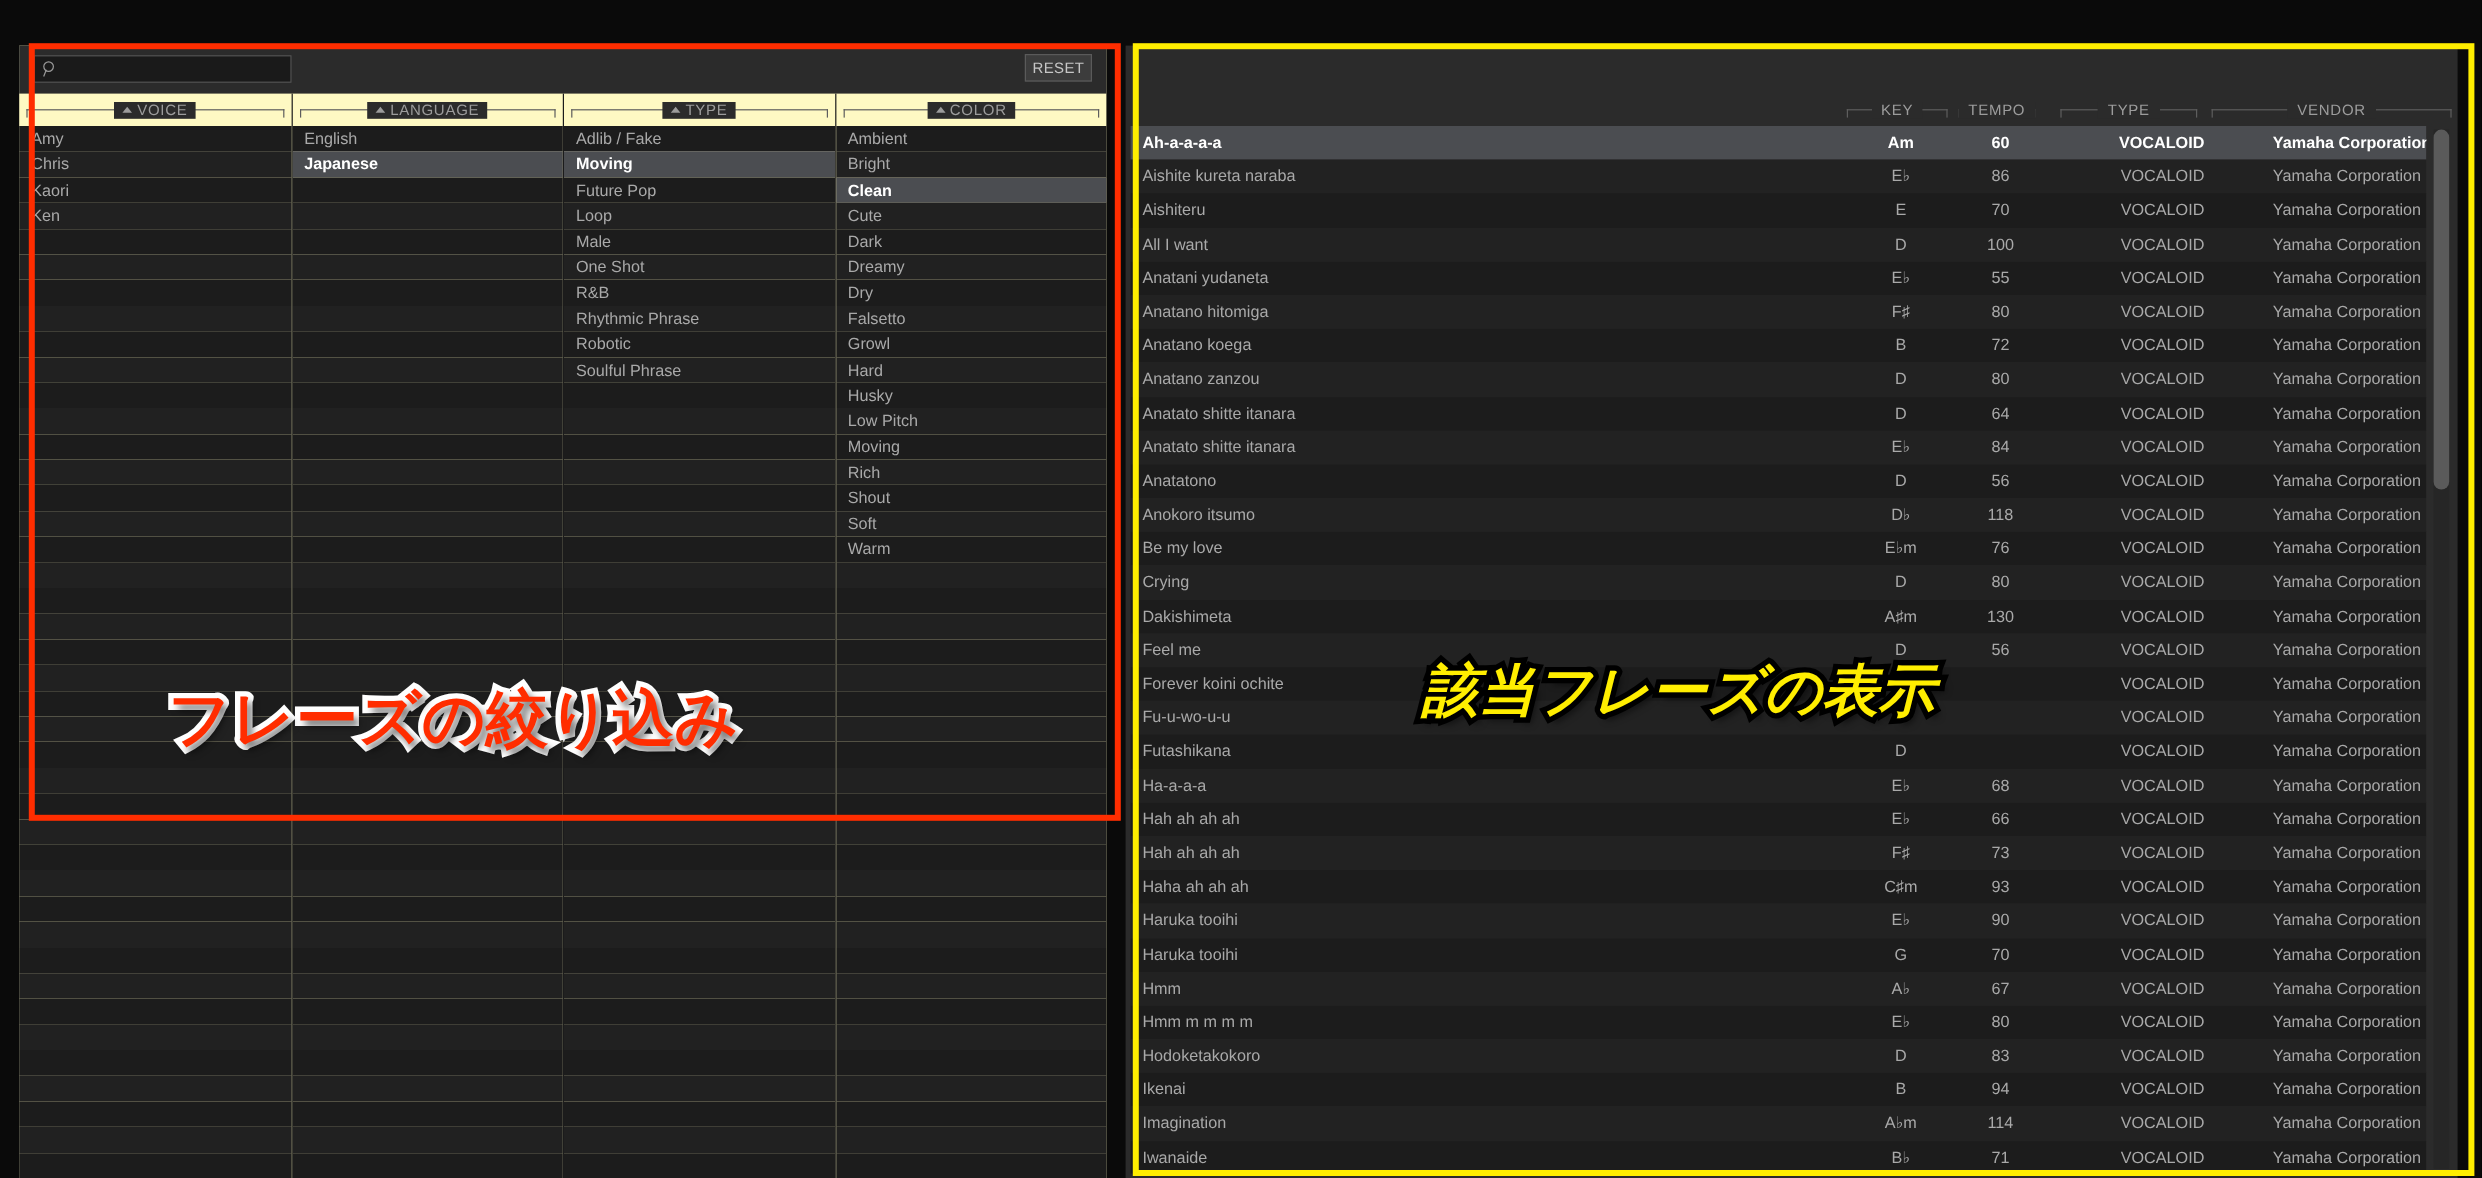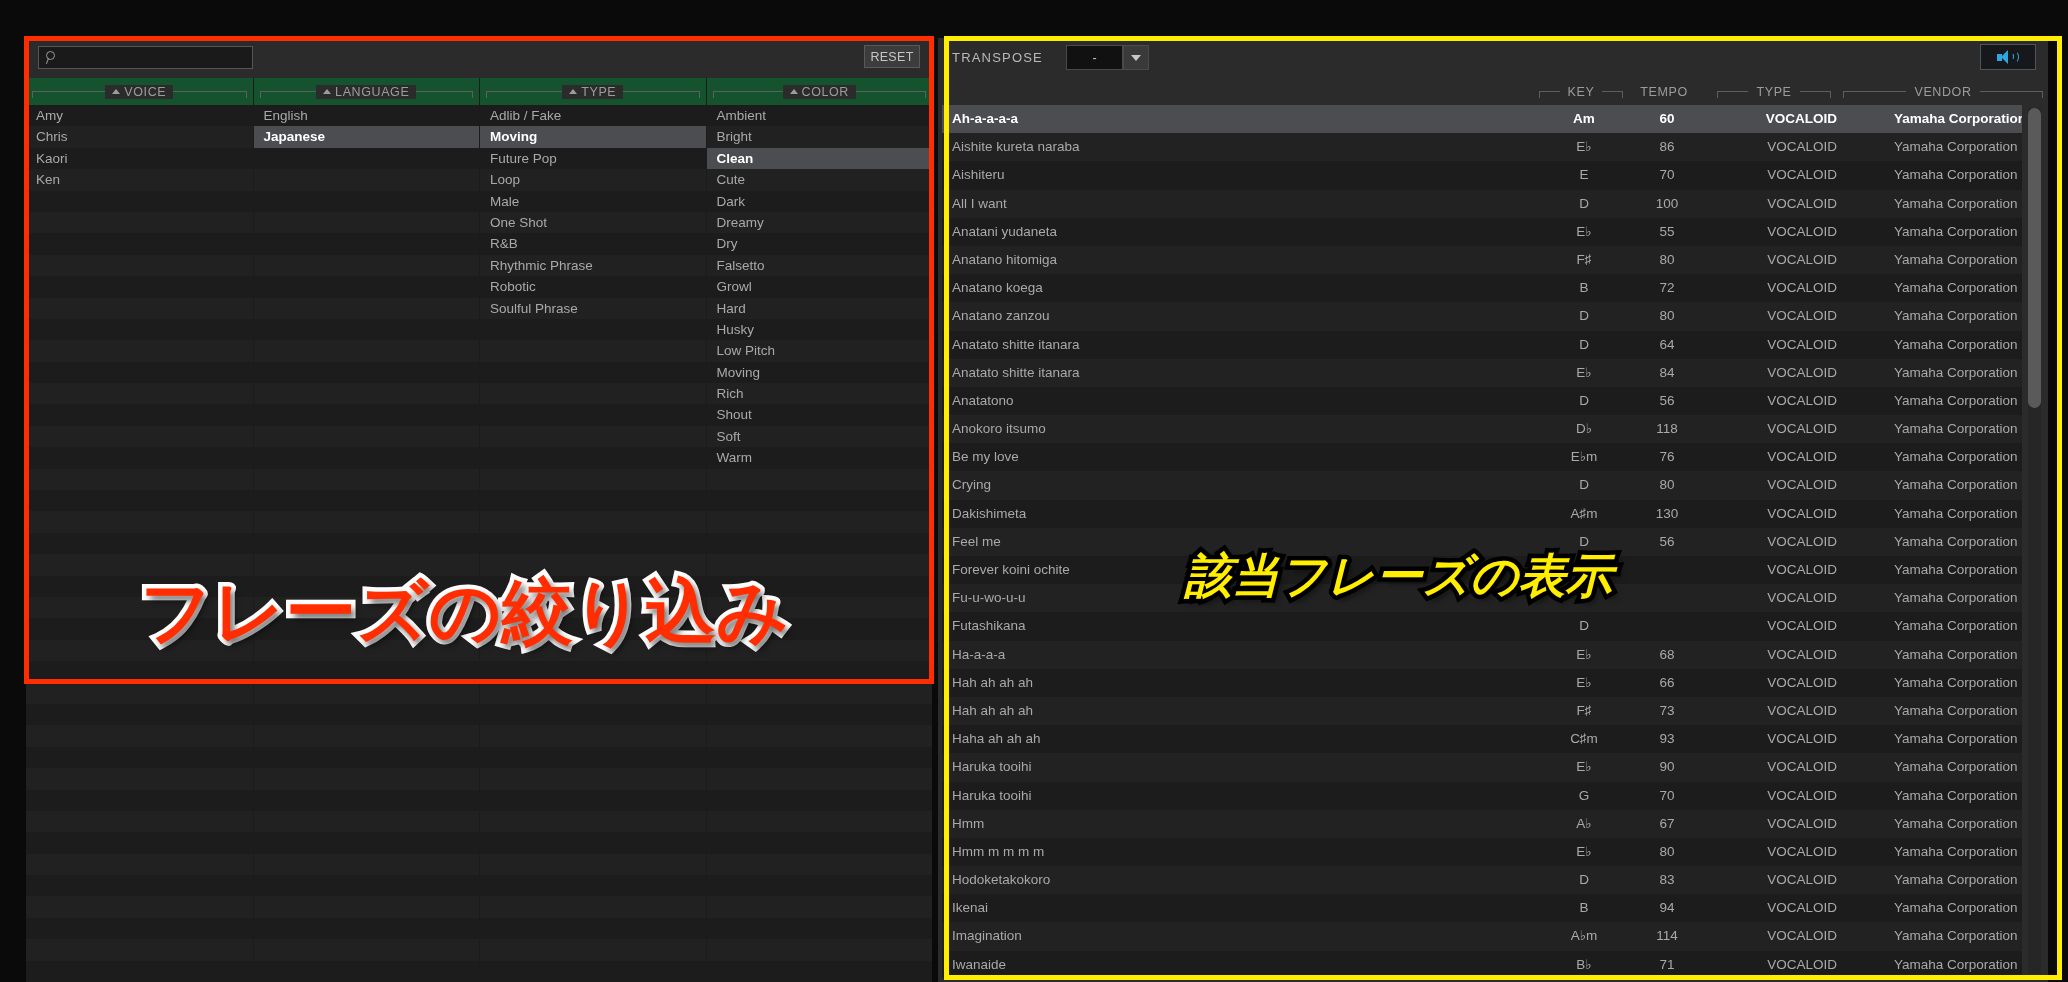--- a/index.html
+++ b/index.html
@@ -6,23 +6,23 @@
   html, body {
     width: 2068px; height: 982px;
     background: #000000;
     font-family: "Liberation Sans", "DejaVu Sans", sans-serif;
     overflow: hidden;
   }
   #app { position: relative; width: 2068px; height: 982px; background:#0a0a0a; }
 
   
   #filter-panel {
-    position: absolute; left: 26px; top: 38px;
+    position: absolute; left: 16px; top: 38px;
     width: 906px; height: 944px;
-    background: #14532d;
+    background: #fef9c3;
   }
   #filter-topbar {
     position: relative; height: 40px; background:#2b2b2b;
   }
   #search-box {
     position: absolute; left: 12px; top: 8px;
     width: 215px; height: 23px;
     background: #1a1a1a; border: 1px solid #555;
     display:flex; align-items:center; padding-left:6px; gap:5px;
   }
@@ -182,21 +182,21 @@
   #box-yellow{
     position:absolute; left:944px; top:36px; width:1118px; height:944px;
     border:5px solid #ffee00; pointer-events:none; z-index:40;
   }
   .anno-text{
     position:absolute; z-index:45; pointer-events:none;
     font-family:"DejaVu Sans","Liberation Sans",sans-serif;
     font-weight:bold; white-space:nowrap;
   }
   #anno-red{
-    left:140px; top:565px; font-size:71px; color:#ff2d00;
+    left:140px; top:565px; font-size:52px; color:#ff2d00;
     -webkit-text-stroke:9px #ffffff; paint-order:stroke fill;
     text-shadow:4px 5px 6px rgba(0,0,0,.55);
   }
   #anno-yellow{
     left:1185px; top:545px; font-size:47px; color:#ffee00;
     -webkit-text-stroke:9px #000000; paint-order:stroke fill;
     text-shadow:4px 5px 6px rgba(0,0,0,.6);
     font-style:italic;
   }
 </style>
@@ -426,35 +426,20 @@
             <div class="fitem odd"></div>
             <div class="fitem even"></div>
             <div class="fitem odd"></div>
           </div>
         </div>
       </div>
   </div>
 
   <div id="result-panel">
 
-    <div id="result-topbar">
-      <div id="transpose-label">TRANSPOSE</div>
-      <div id="transpose-select">-</div>
-      <div id="transpose-arrow">
-        <span class="chev"></span>
-      </div>
-      <div id="audition-button">
-        <span class="spk">
-          <span class="body"></span>
-            <span class="cone"></span>
-          <span class="w1"></span>
-            <span class="w2"></span>
-        </span>
-      </div>
-    </div>
 
     <div id="res-head">
         <div class="rh" style="left: 597px; width: 92px;">
           <span class="line cap-l cap-r"></span>
           <span class="ttl">
             <span>KEY</span>
           </span>
         </div>
         <div class="rh" style="left: 690px; width: 72px;">
           <span class="line cap-l cap-r"></span>

